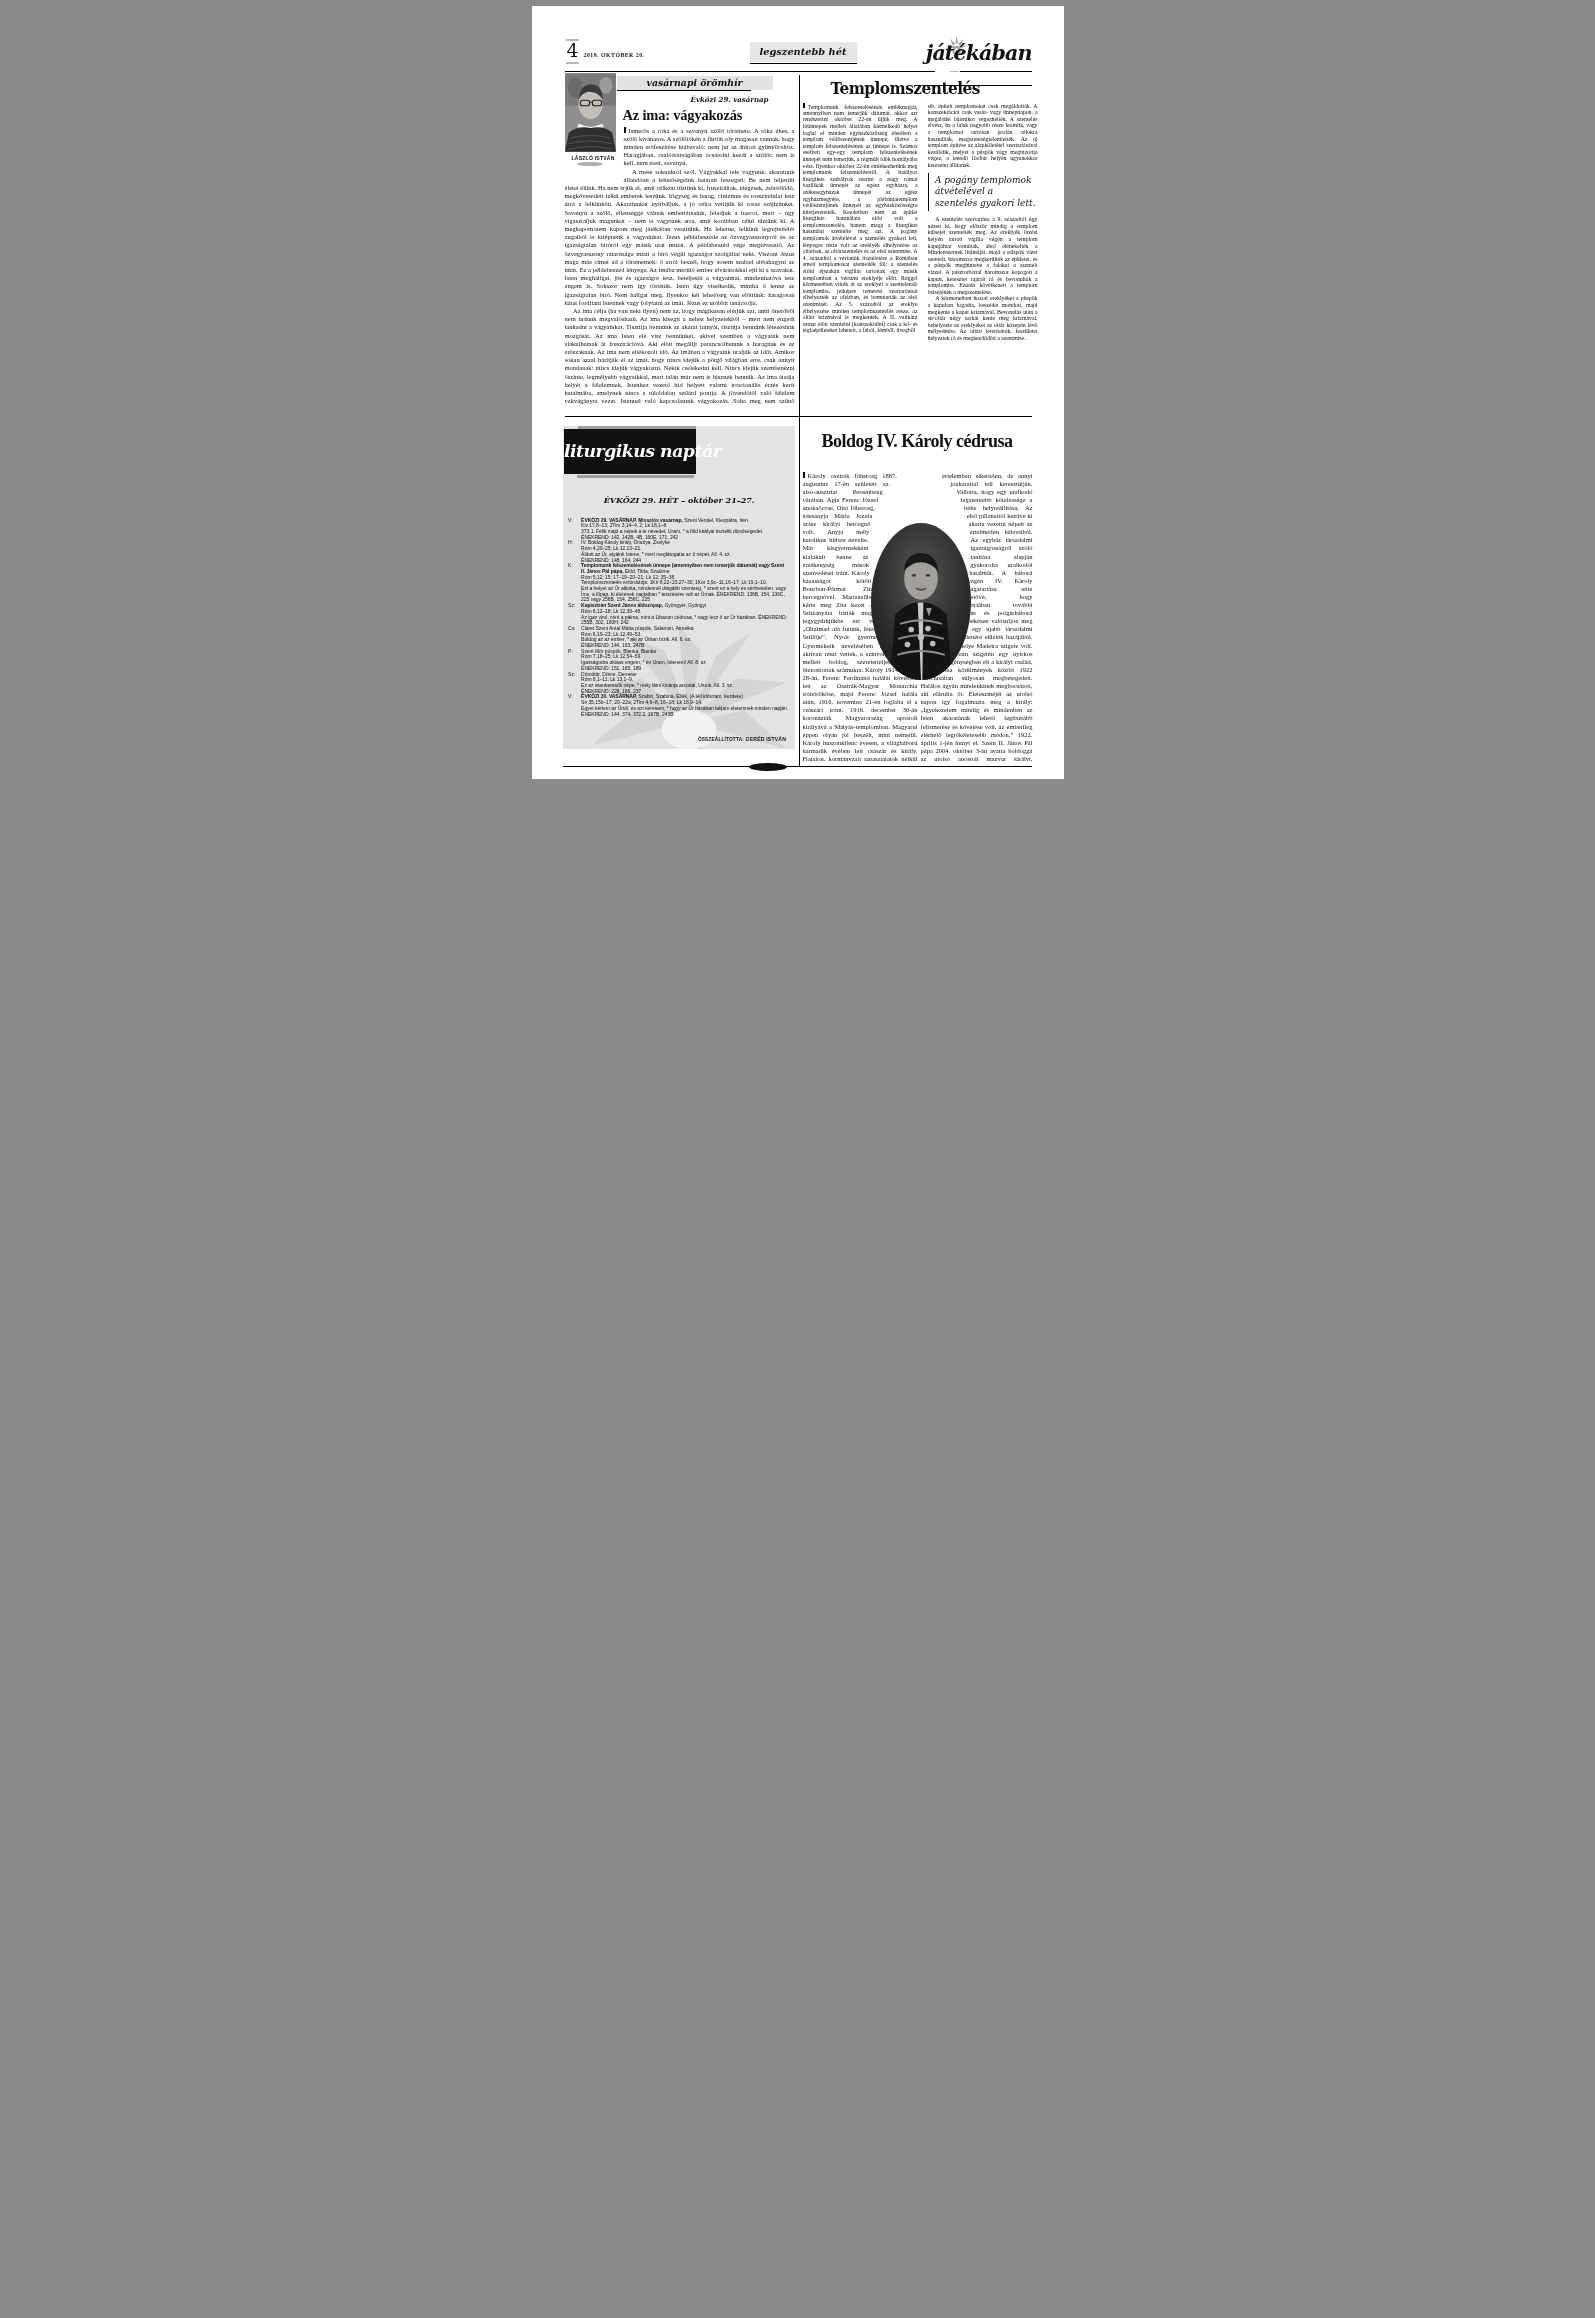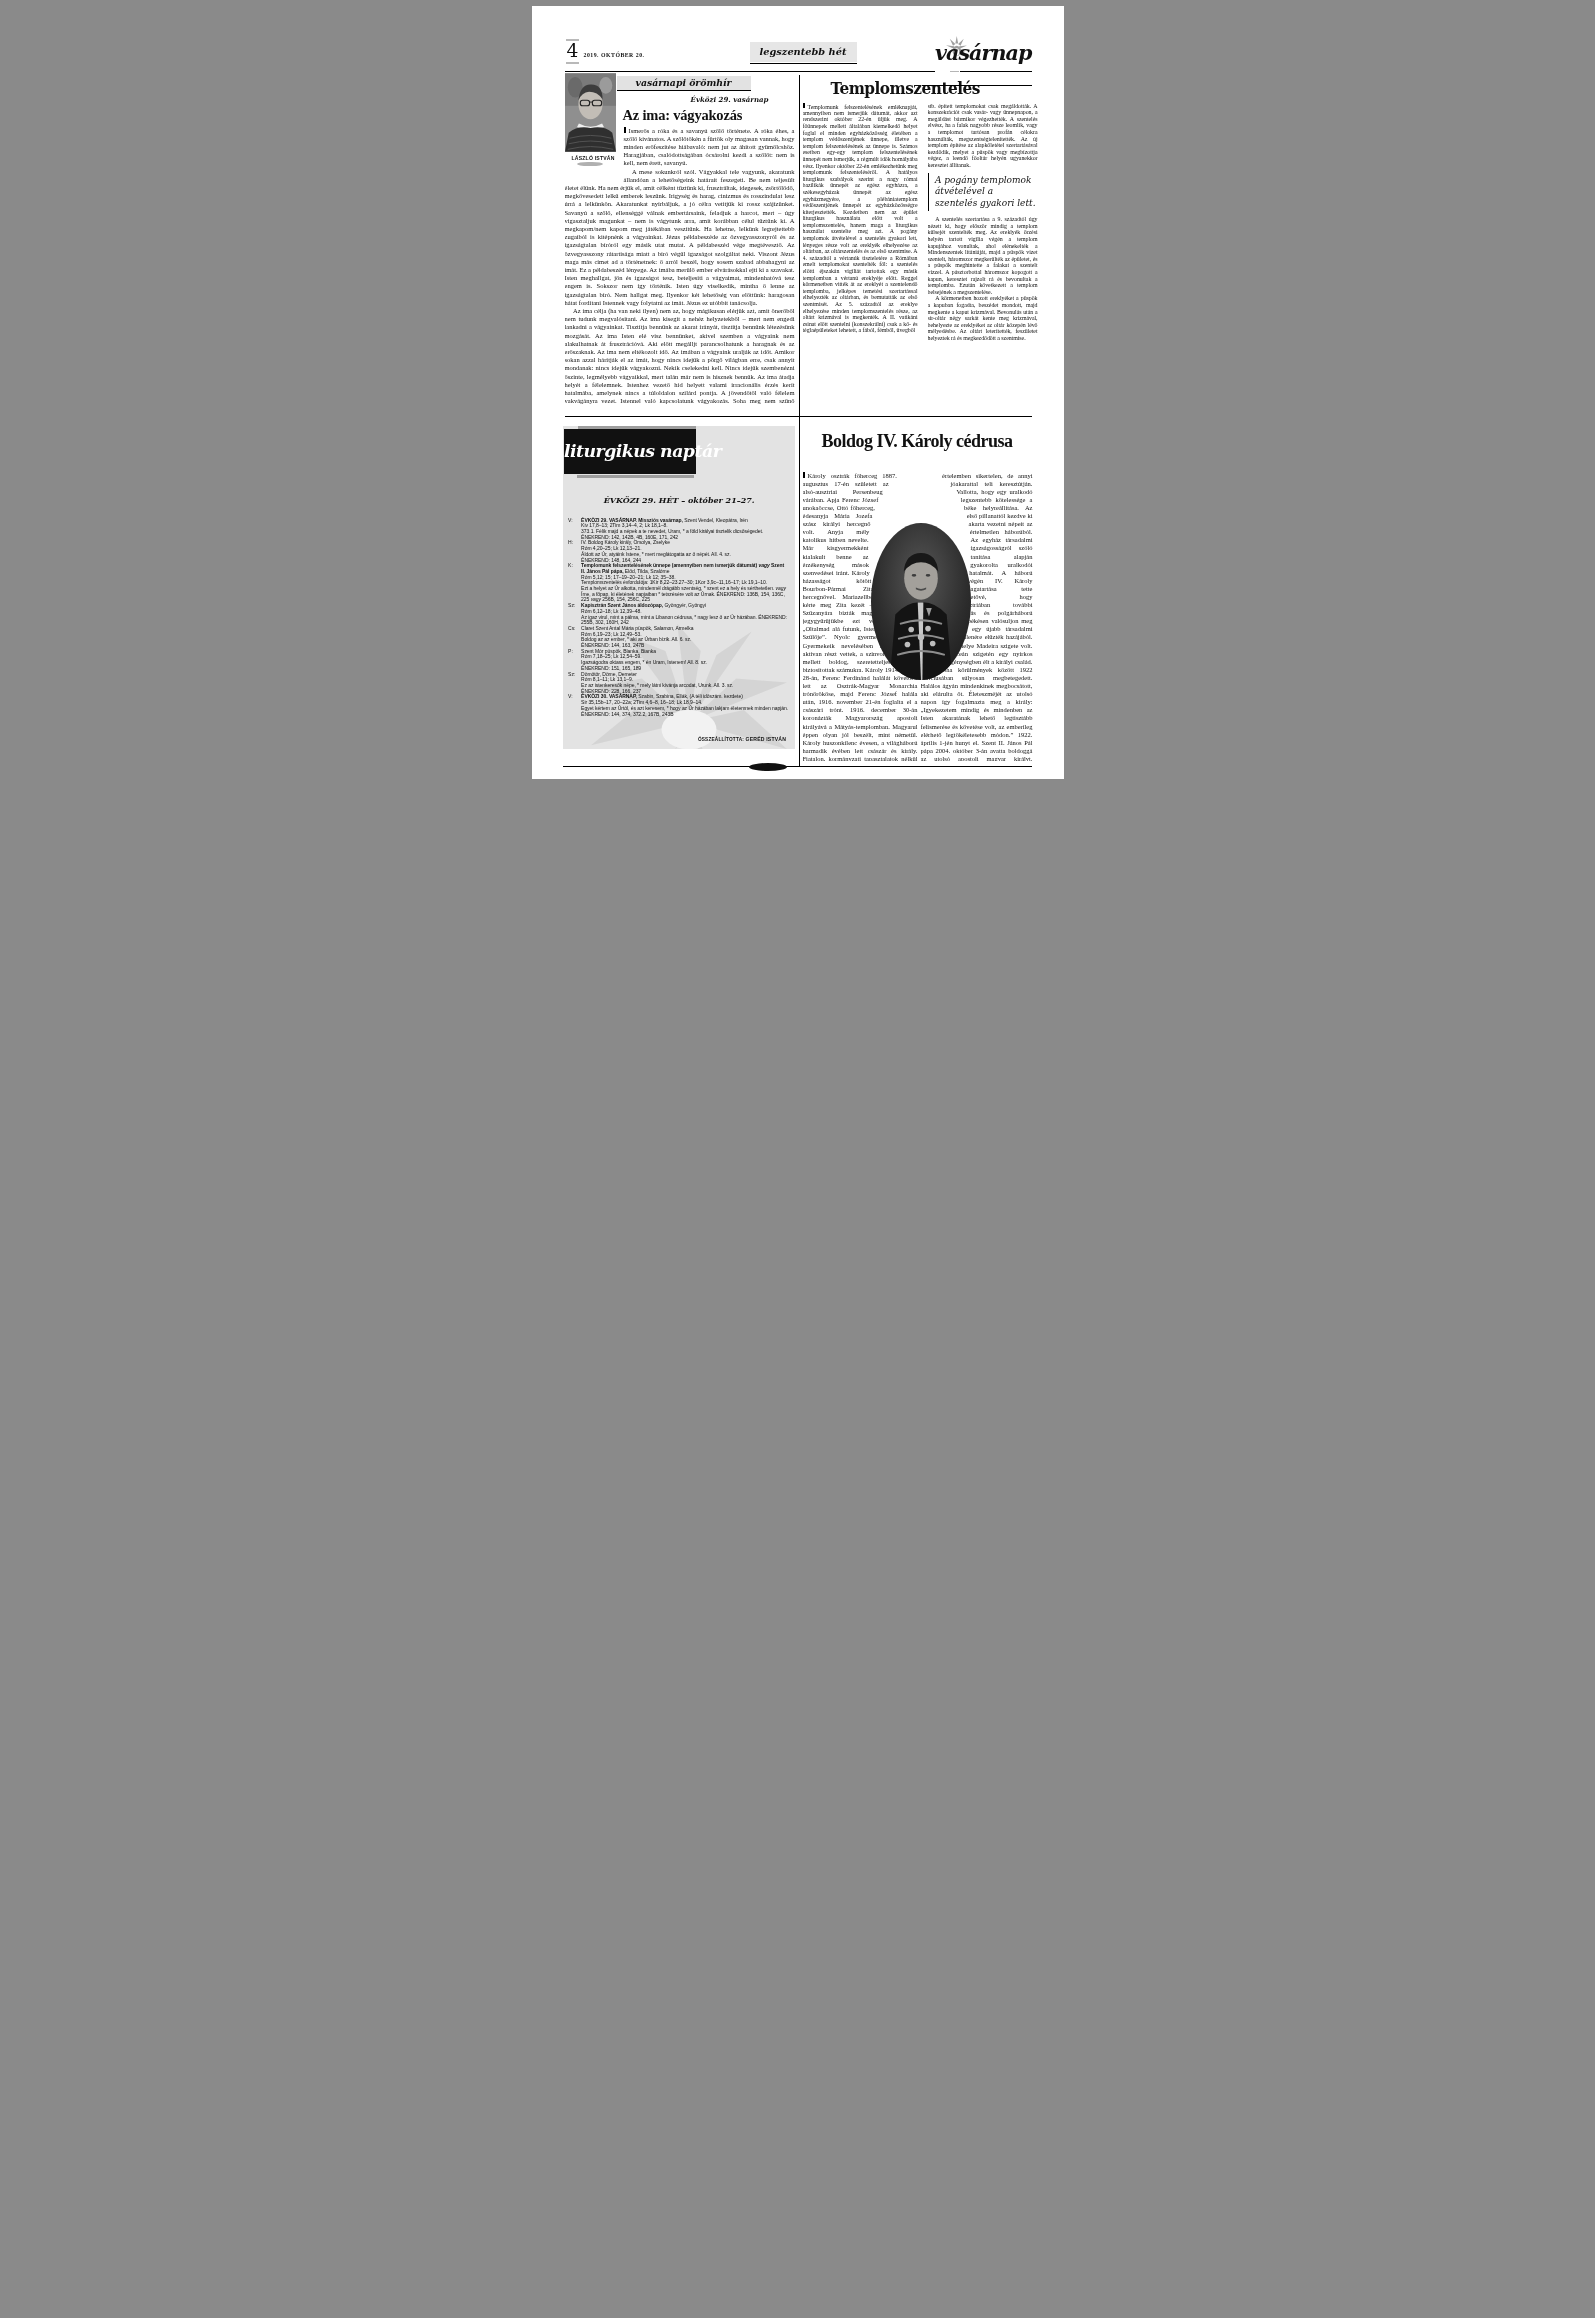--- a/index.html
+++ b/index.html
@@ -13,21 +13,21 @@
   .pgnum-bar{background:#b9b9b9;width:13px;height:2.3px;}
   .page-number{font-family:"DejaVu Serif",serif;font-weight:400;font-size:18.7px;line-height:1;}
   .issue-date{font-weight:700;font-size:5.8px;letter-spacing:0.5px;}
   .section-badge{background:#e6e6e6;width:107px;height:20px;text-align:center;}
   .section-badge .t{font-family:"DejaVu Serif",serif;font-style:italic;font-weight:700;font-size:9.8px;line-height:20px;}
   .badge-bar{background:#000;width:107px;height:1.9px;}
   .masthead{font-family:"DejaVu Serif",serif;font-style:italic;font-weight:700;font-size:20.6px;letter-spacing:-0.9px;line-height:1;}
   .rule{background:#000;}
   .gray-seg{background:#b5b5b5;}
   
-  .kicker-box{background:#e2e2e2;width:134px;height:14px;text-align:center;}
+  .kicker-box{background:#e2e2e2;width:156px;height:14px;text-align:center;}
   .kicker-box .t{font-family:"DejaVu Serif",serif;font-style:italic;font-weight:700;font-size:9.3px;line-height:14px;}
   .kicker-bar{background:#000;width:134px;height:1.9px;}
   .subtitle{font-family:"DejaVu Serif",serif;font-style:italic;font-weight:700;font-size:7px;}
   .headline-1{font-weight:700;font-size:14.5px;letter-spacing:-0.2px;line-height:1;text-align:center;}
   .headline-2{font-weight:700;font-size:17px;letter-spacing:-0.5px;line-height:1;font-stretch:condensed;}
   .headline-3{font-weight:700;font-size:18px;letter-spacing:-0.5px;line-height:1;text-align:center;}
   .caption{font-family:"Liberation Sans",sans-serif;font-weight:700;font-size:5.1px;letter-spacing:0.2px;}
   
   .body-lg{font-size:6.5px;line-height:8.2px;text-align:justify;}
   .body-lg p,.body-md p{margin:0;}
@@ -84,21 +84,21 @@
       <polygon points="8,6 20,17 15,21"></polygon>
       <polygon points="38,6 26,17 31,21"></polygon>
       <polygon points="0,20 18,22 17,27"></polygon>
       <polygon points="46,20 28,22 29,27"></polygon>
       <polygon points="4,34 18,26 20,30"></polygon>
       <polygon points="42,34 28,26 26,30"></polygon>
     </g>
     <ellipse cx="23" cy="32" rx="9" ry="11" fill="#9f9f9f"></ellipse>
     <ellipse cx="23" cy="34" rx="5" ry="8" fill="#ffffff"></ellipse>
   </svg>
-  <div class="abs masthead" style="right:32px;top:37px;">vasárnap</div>
+  <div class="abs masthead" style="right:32px;top:37px;">játékában</div>
 
   <div class="abs rule" style="left:33px;top:65px;width:370px;height:1.4px;"></div>
   <div class="abs gray-seg" style="left:418px;top:65px;width:9px;height:1.9px;"></div>
   <div class="abs rule" style="left:428px;top:65px;width:72px;height:1.9px;"></div>
 
   <div class="abs rule" style="left:267px;top:69px;width:0.5px;height:691px;"></div>
 
   <svg class="abs" style="left:33px;top:67px;" width="51" height="79" viewBox="0 0 110 169">
     <rect width="110" height="169" fill="#8f8f8f"></rect>
     <rect width="110" height="70" fill="#7a7a7a"></rect>

